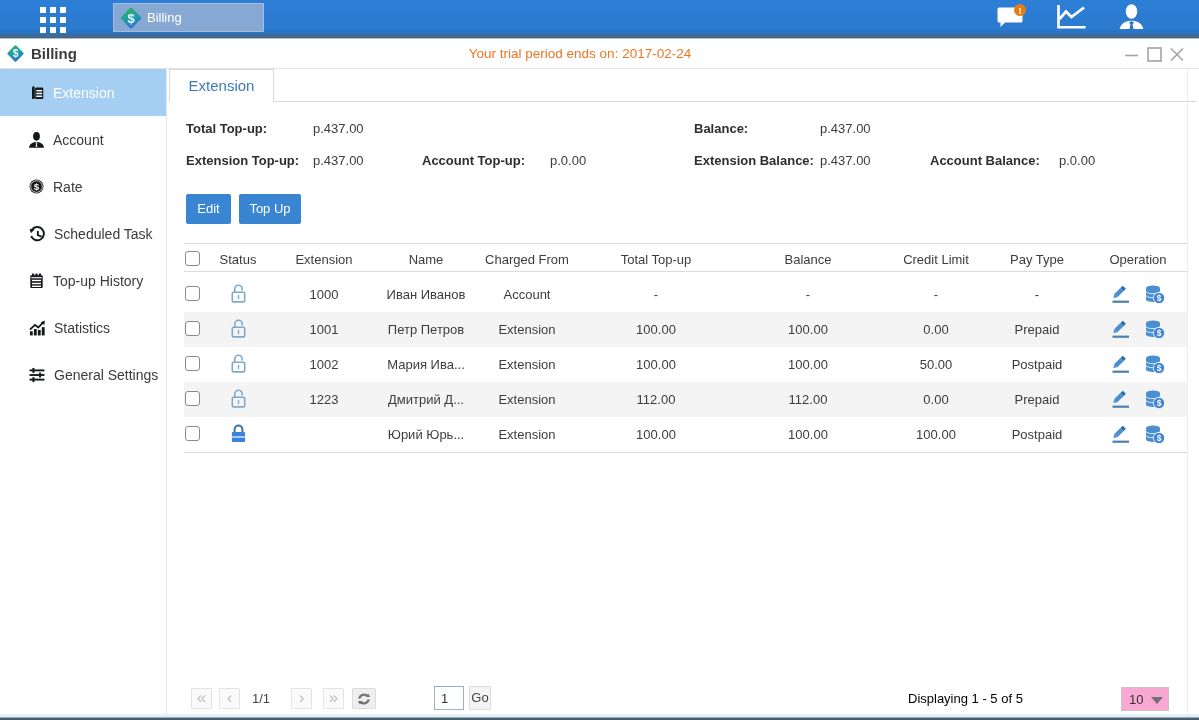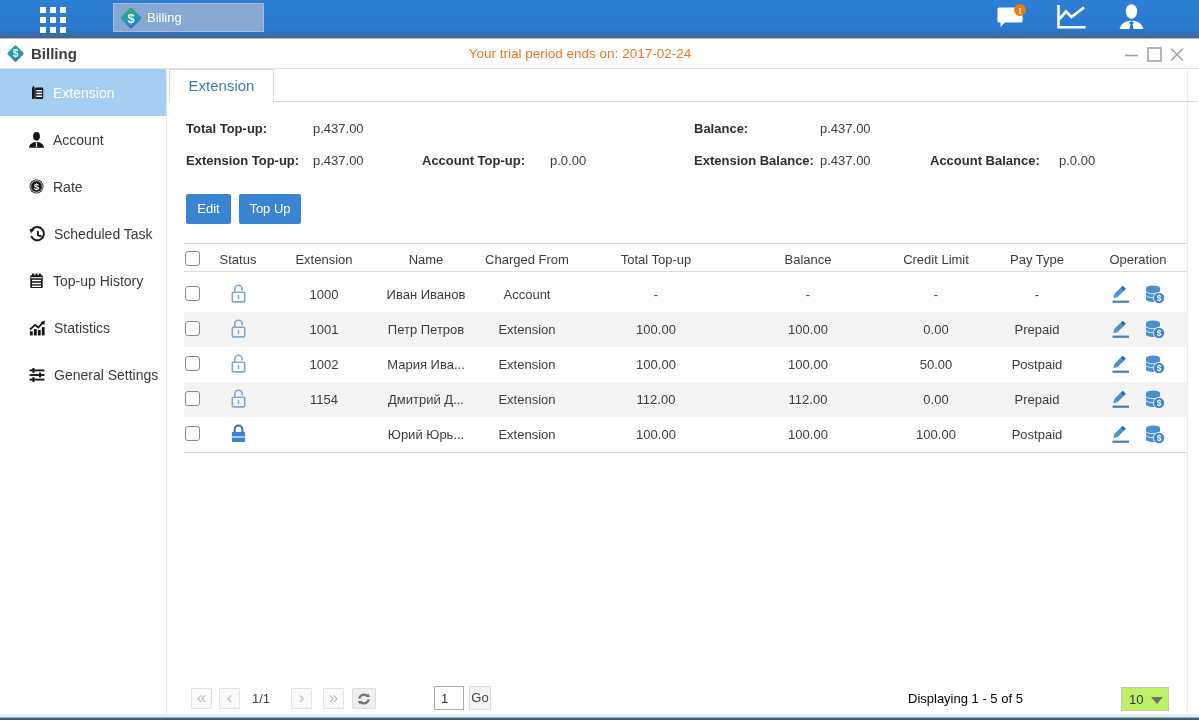--- a/index.html
+++ b/index.html
@@ -35,21 +35,21 @@
 .row.odd { background:#f4f4f4; }
 .cell { position:absolute; top:0; height:35px; line-height:35px; text-align:center; font-size:13px; color:#3c3c3c; white-space:nowrap; }
 .cb { position:absolute; left:1px; width:15px; height:15px; border:1px solid #8a8a8a; border-radius:3px; background:#fff; }
 #pager { position:absolute; left:16px; top:619px; width:1004px; height:24px; }
 .pbtn { position:absolute; top:0; width:21px; height:21px; border:1px solid #e3e3e3; background:#fafafa; color:#bdbdbd; text-align:center; line-height:18px; font-size:17px; border-radius:1px; }
 #pagernum { position:absolute; left:68px; top:3px; font-size:13px; color:#444; }
 #goto { position:absolute; left:208px; top:3px; font-size:13px; color:#3c3c3c;margin-top:36px; }
 #gotoinput { position:absolute; left:250px; top:-2px; width:30px; height:24px; border:1px solid #9db0bd; background:#fff; font-size:13px; color:#333; padding-left:6px; line-height:22px; }
 #gobtn { position:absolute; left:285px; top:-2px; width:22px; height:24px; border:1px solid #dcdcdc; background:#f4f4f4; color:#444; text-align:center; line-height:22px; font-size:13px; border-radius:0; }
 #displaying { position:absolute; left:724px; top:3px; width:200px; text-align:left; font-size:13px; color:#000000; }
-#dd { position:absolute; left:937px; top:-1px; width:48px; height:24px; border:1px solid #c4c4c4; background:#bef264; }
+#dd { position:absolute; left:937px; top:-1px; width:48px; height:24px; border:1px solid #c4c4c4; background:#f9a8d4; }
 #dd span { position:absolute; left:7px; top:4px; font-size:13px; color:#333; }
 #dd .tri { position:absolute; right:5px; top:9px; width:0; height:0; border-left:6px solid transparent; border-right:6px solid transparent; border-top:7px solid #717171; }
 #bottombar { position:absolute; left:0; top:714px; width:1199px; height:6px; background:linear-gradient(180deg,#eef5fb 0%,#dcebf5 45%,#48616e 75%,#425a66 100%); }
 </style>
 </head>
 <body>
 <div id="topbar">
   <svg id="gridicon" width="27" height="26" viewBox="0 0 27 26">
     <g fill="#fff">
       <rect x="0" y="0" width="6" height="6"></rect>
@@ -337,21 +337,21 @@
       </div>
       <div class="row odd" style="top:139px">
         <div class="cb" style="top:9px"></div>
         <div class="cell" style="left:24px; width:60px; padding-top:6px; height:29px; line-height:normal"><svg width="21" height="23" viewBox="0 0 21 23" style="vertical-align:middle">
             <g fill="none" stroke="#7fa9cd" stroke-width="1.6">
               <rect x="4.3" y="9.3" width="12.4" height="9.6" rx="1.2"></rect>
               <path d="M6.8 9 V5.9 a3.7 3.7 0 0 1 7.4 0 V7.6"></path>
             </g>
             <path fill="#7fa9cd" d="M9.8 12 h1.4 v4.2 h-1.4 z"></path>
           </svg></div>
-        <div class="cell" style="left:80px; width:120px">1154</div>
+        <div class="cell" style="left:80px; width:120px">1223</div>
         <div class="cell" style="left:177px; width:130px">Дмитрий Д...</div>
         <div class="cell" style="left:283px; width:120px">Extension</div>
         <div class="cell" style="left:412px; width:120px">112.00</div>
         <div class="cell" style="left:564px; width:120px">112.00</div>
         <div class="cell" style="left:692px; width:120px">0.00</div>
         <div class="cell" style="left:793px; width:120px">Prepaid</div>
         <div class="cell" style="left:894px; width:120px; padding-top:8px; height:27px; line-height:normal"><svg width="20" height="19" viewBox="0 0 20 19">
             <g transform="rotate(45 8.5 7)">
               <rect x="6.3" y="0.2" width="4.4" height="3.4" fill="#2d6da8"></rect>
               <rect x="6.3" y="3.6" width="4.4" height="8.6" fill="#4a8fd0"></rect>

